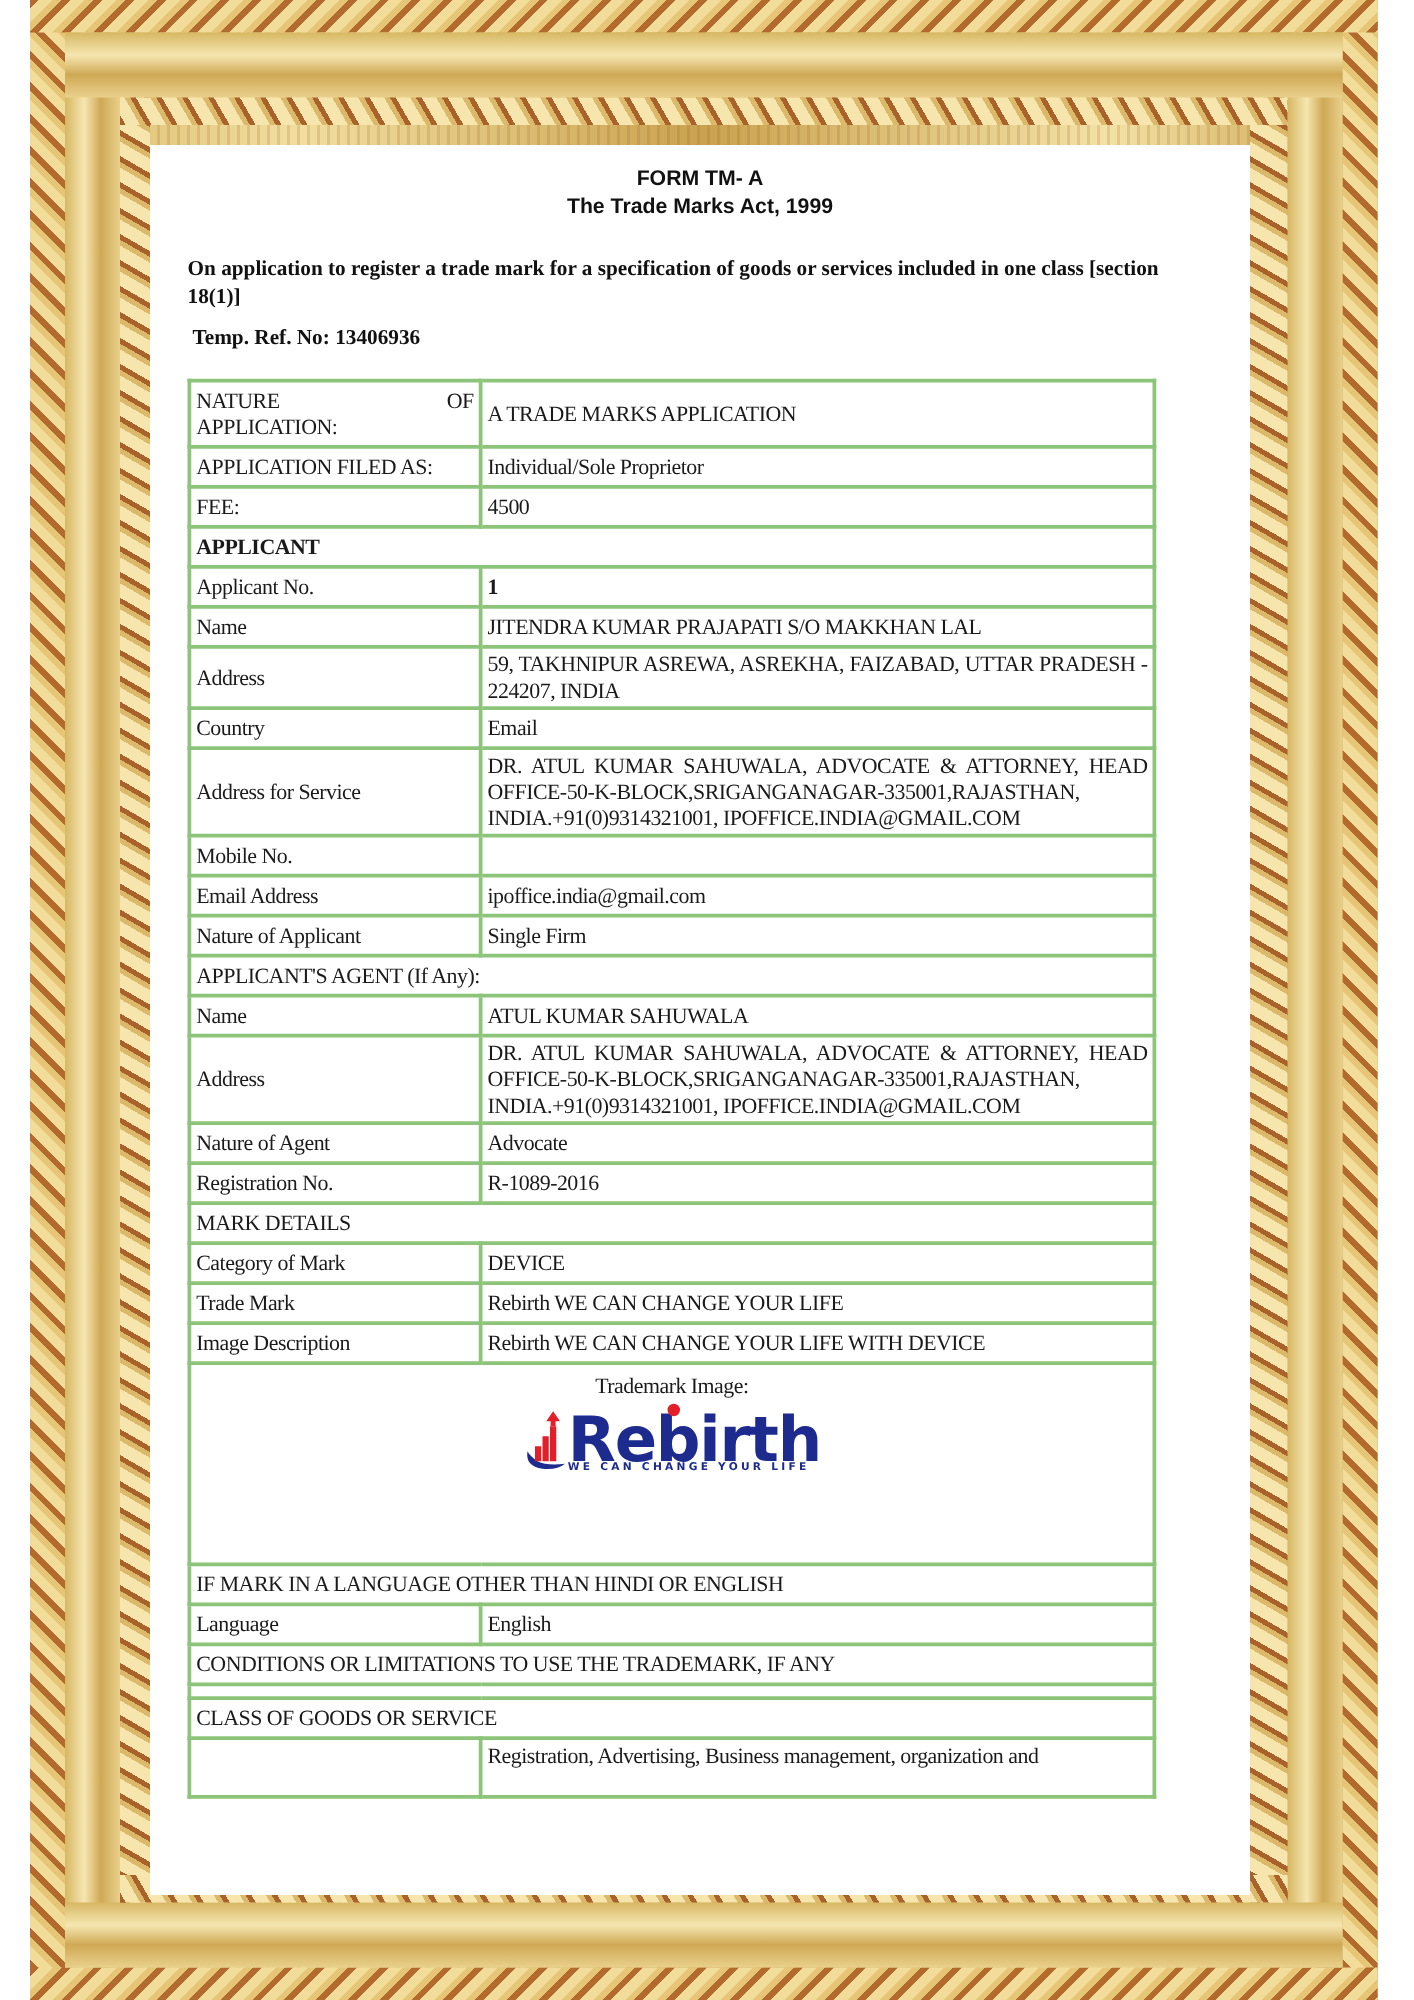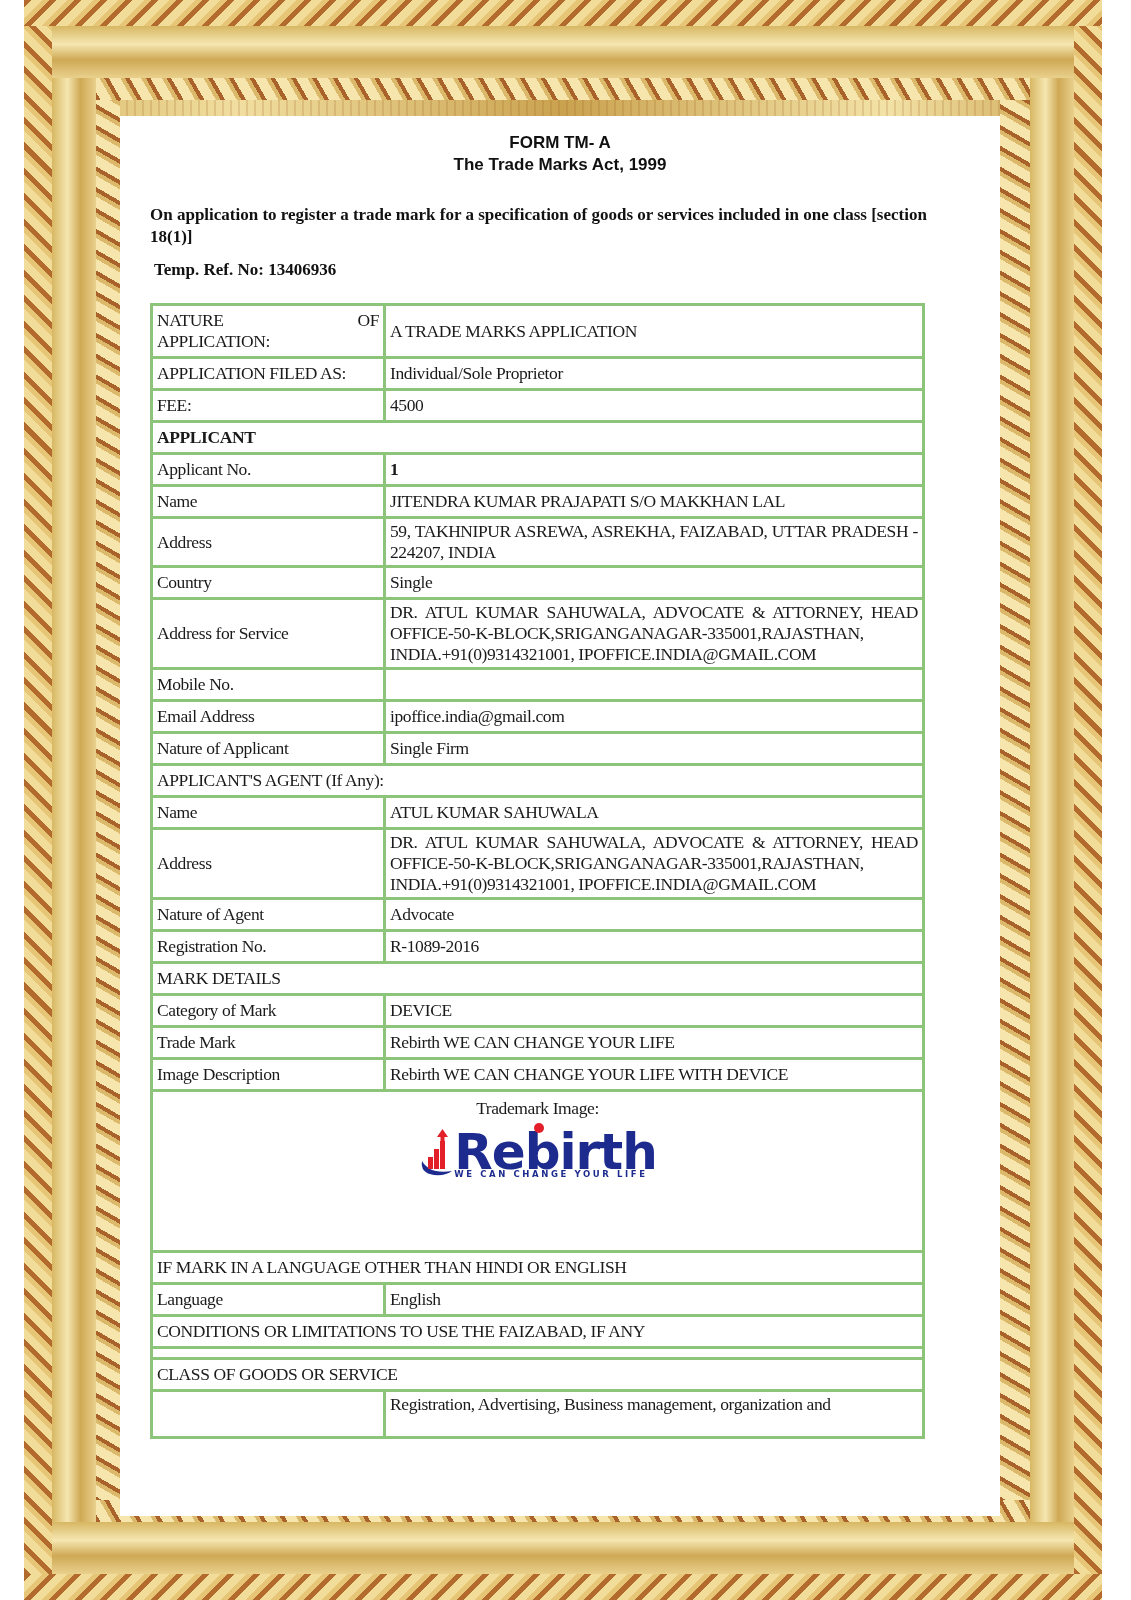--- a/index.html
+++ b/index.html
@@ -132,21 +132,21 @@
     <tr class="std">
       <td class="lbl">Name</td>
       <td>JITENDRA KUMAR PRAJAPATI S/O MAKKHAN LAL</td>
     </tr>
     <tr>
       <td class="lbl">Address</td>
       <td class="just">59, TAKHNIPUR ASREWA, ASREKHA, FAIZABAD, UTTAR PRADESH - 224207, INDIA</td>
     </tr>
     <tr class="std">
       <td class="lbl">Country</td>
-      <td>Single</td>
+      <td>Email</td>
     </tr>
     <tr>
       <td class="lbl">Address for Service</td>
       <td class="just">DR. ATUL KUMAR SAHUWALA, ADVOCATE &amp; ATTORNEY, HEAD OFFICE-50-K-BLOCK,SRIGANGANAGAR-335001,RAJASTHAN, INDIA.+91(0)9314321001, IPOFFICE.INDIA@GMAIL.COM</td>
     </tr>
     <tr class="std">
       <td class="lbl">Mobile No.</td>
       <td></td>
     </tr>
     <tr class="std">
@@ -209,21 +209,21 @@
       </td>
     </tr>
     <tr class="std">
       <td colspan="2">IF MARK IN A LANGUAGE OTHER THAN HINDI OR ENGLISH</td>
     </tr>
     <tr class="std">
       <td class="lbl">Language</td>
       <td>English</td>
     </tr>
     <tr class="std">
-      <td colspan="2">CONDITIONS OR LIMITATIONS TO USE THE FAIZABAD, IF ANY</td>
+      <td colspan="2">CONDITIONS OR LIMITATIONS TO USE THE TRADEMARK, IF ANY</td>
     </tr>
     <tr class="empty-row">
       <td colspan="2"></td>
     </tr>
     <tr class="std">
       <td colspan="2">CLASS OF GOODS OR SERVICE</td>
     </tr>
     <tr class="partial">
       <td class="lbl"></td>
       <td style="vertical-align: top;">Registration, Advertising, Business management, organization and</td>

